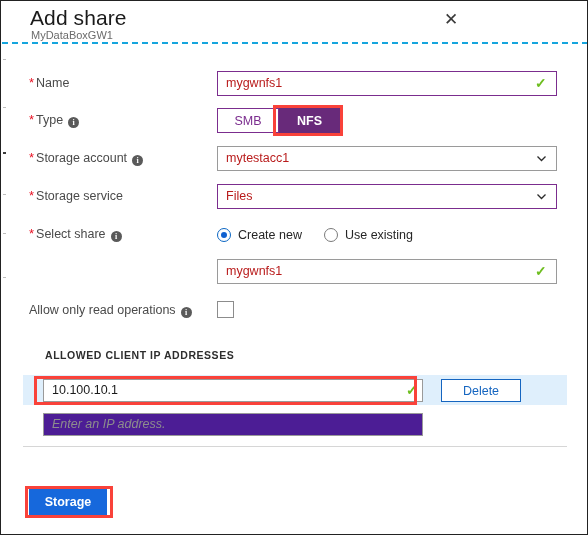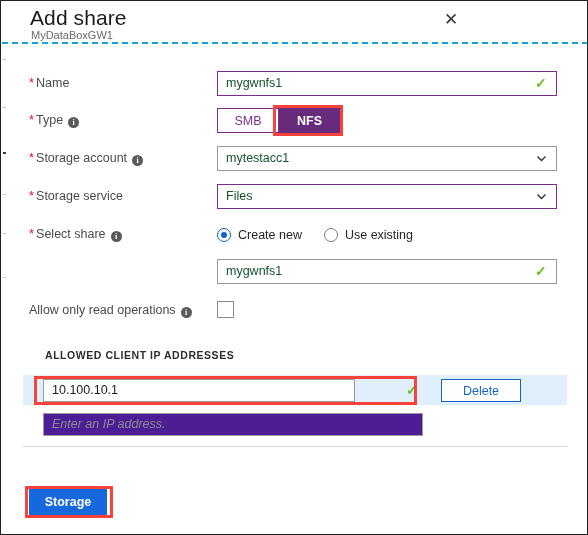--- a/index.html
+++ b/index.html
@@ -122,21 +122,21 @@
   
   .field {
     position: absolute;
     left: 216px;
     width: 340px;
     height: 25px;
     box-sizing: border-box;
     background: #ffffff;
     border: 1px solid #9a9a9a;
     font-size: 12.5px;
-    color: #14532d;
+    color: #b91c1c;
     padding: 0 28px 0 8px;
     line-height: 23px;
     white-space: nowrap;
     overflow: hidden;
     cursor: text;
   }
   .field.valid { border-color: #7b2d8e; }
   .check {
     position: absolute;
     width: 13px; height: 13px;
@@ -240,21 +240,21 @@
   }
   .ip-row {
     position: absolute;
     left: 22px; top: 374px;
     width: 544px; height: 30px;
     background: #dfeffc;
   }
   .ip-input {
     position: absolute;
     left: 20px; top: 4px;
-    width: 312px; height: 23px;
+    width: 380px; height: 23px;
     box-sizing: border-box;
     background: #ffffff;
     border: 1px solid #9a9a9a;
     font-size: 12.5px;
     color: #1a1a1a;
     padding: 0 26px 0 8px;
     line-height: 21px;
     white-space: nowrap;
     overflow: hidden;
     cursor: text;

